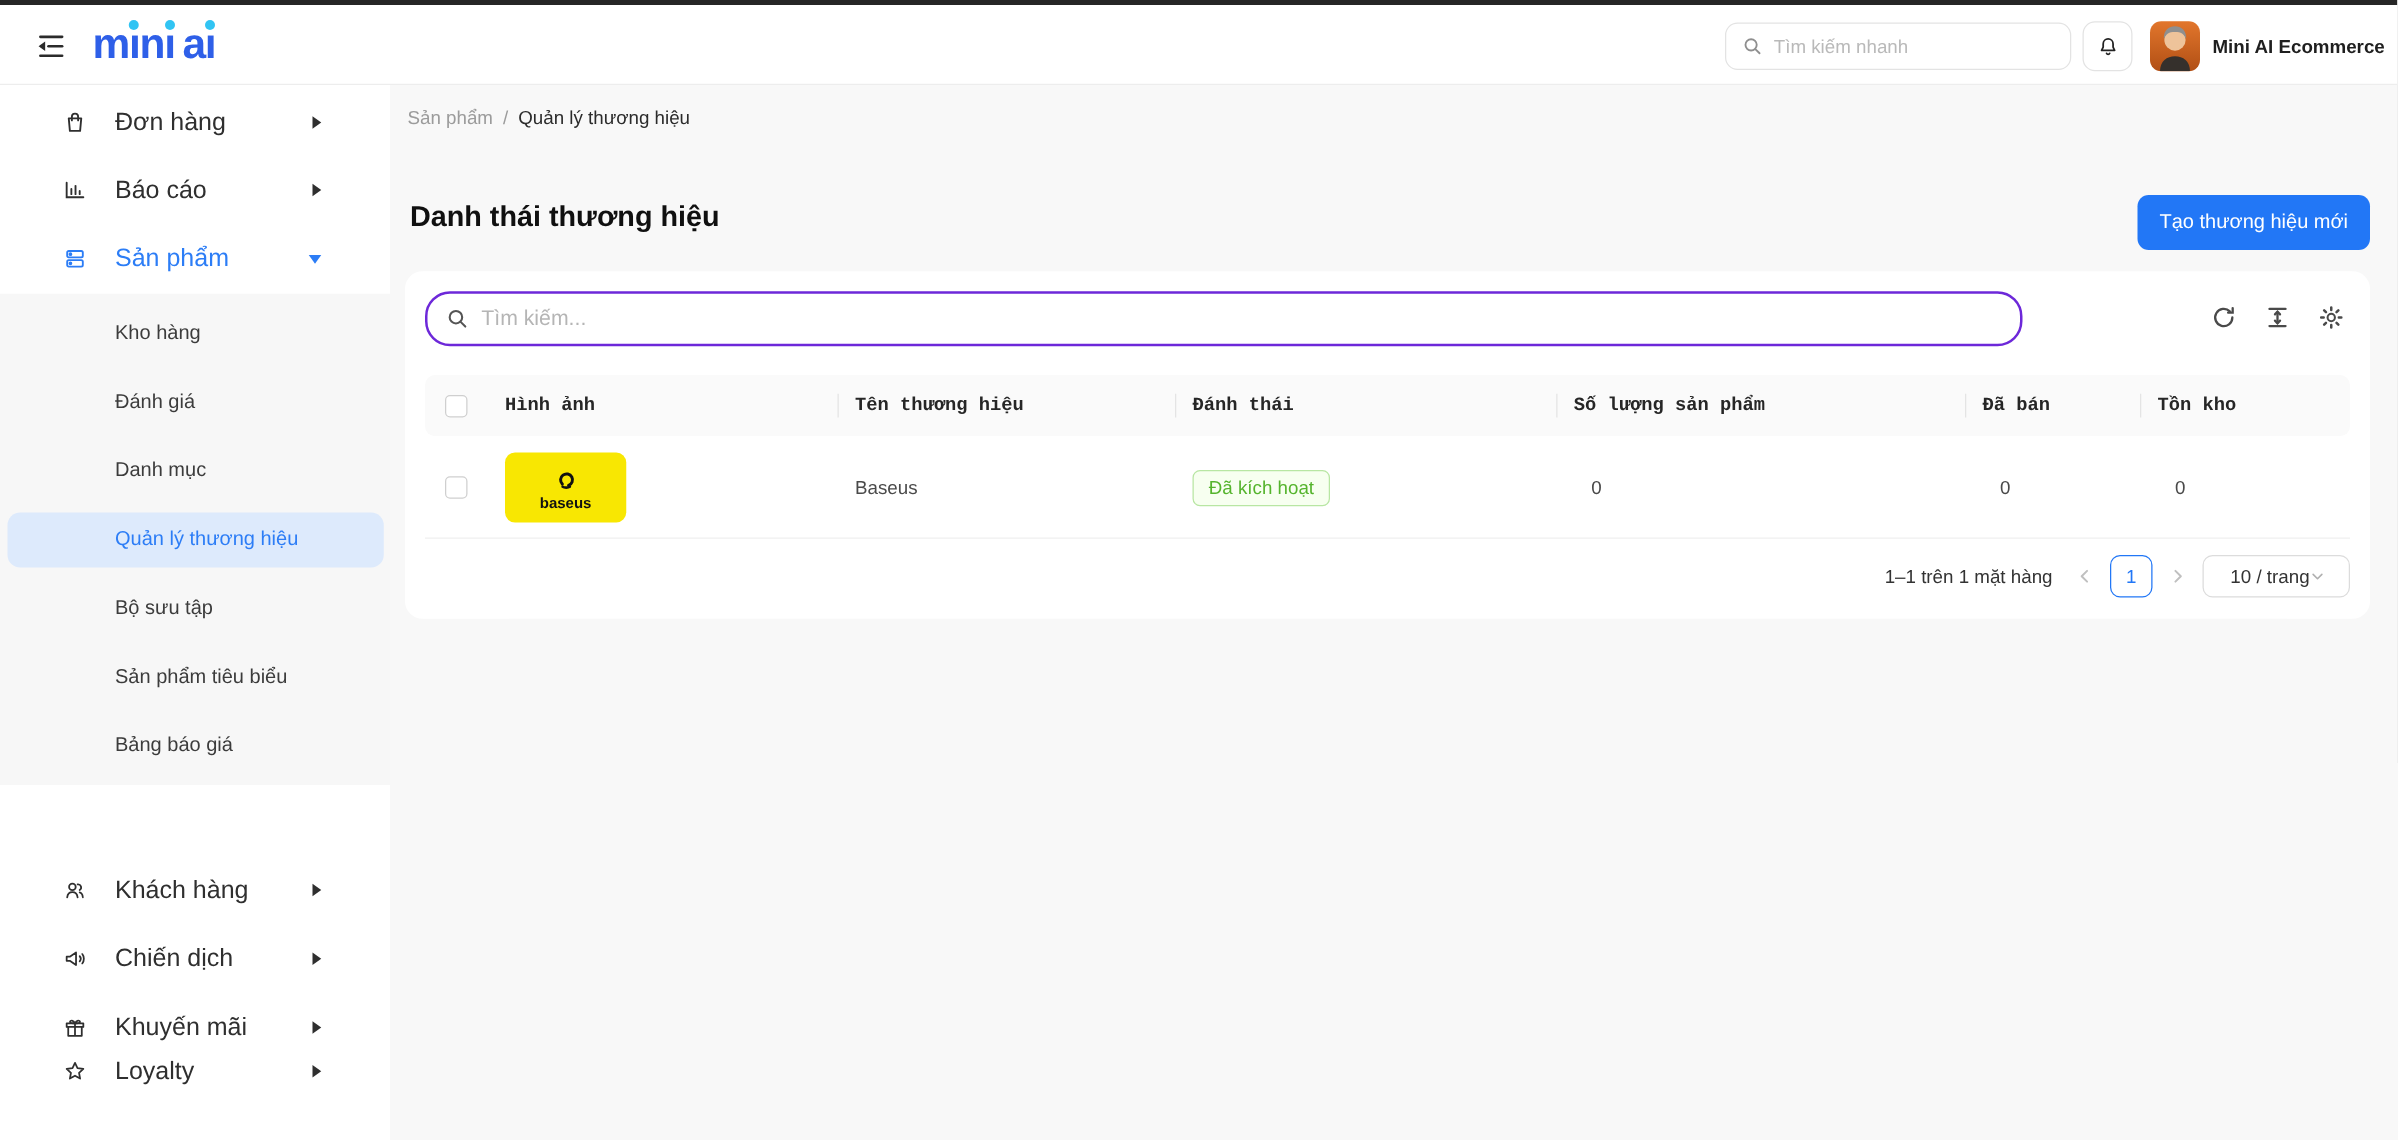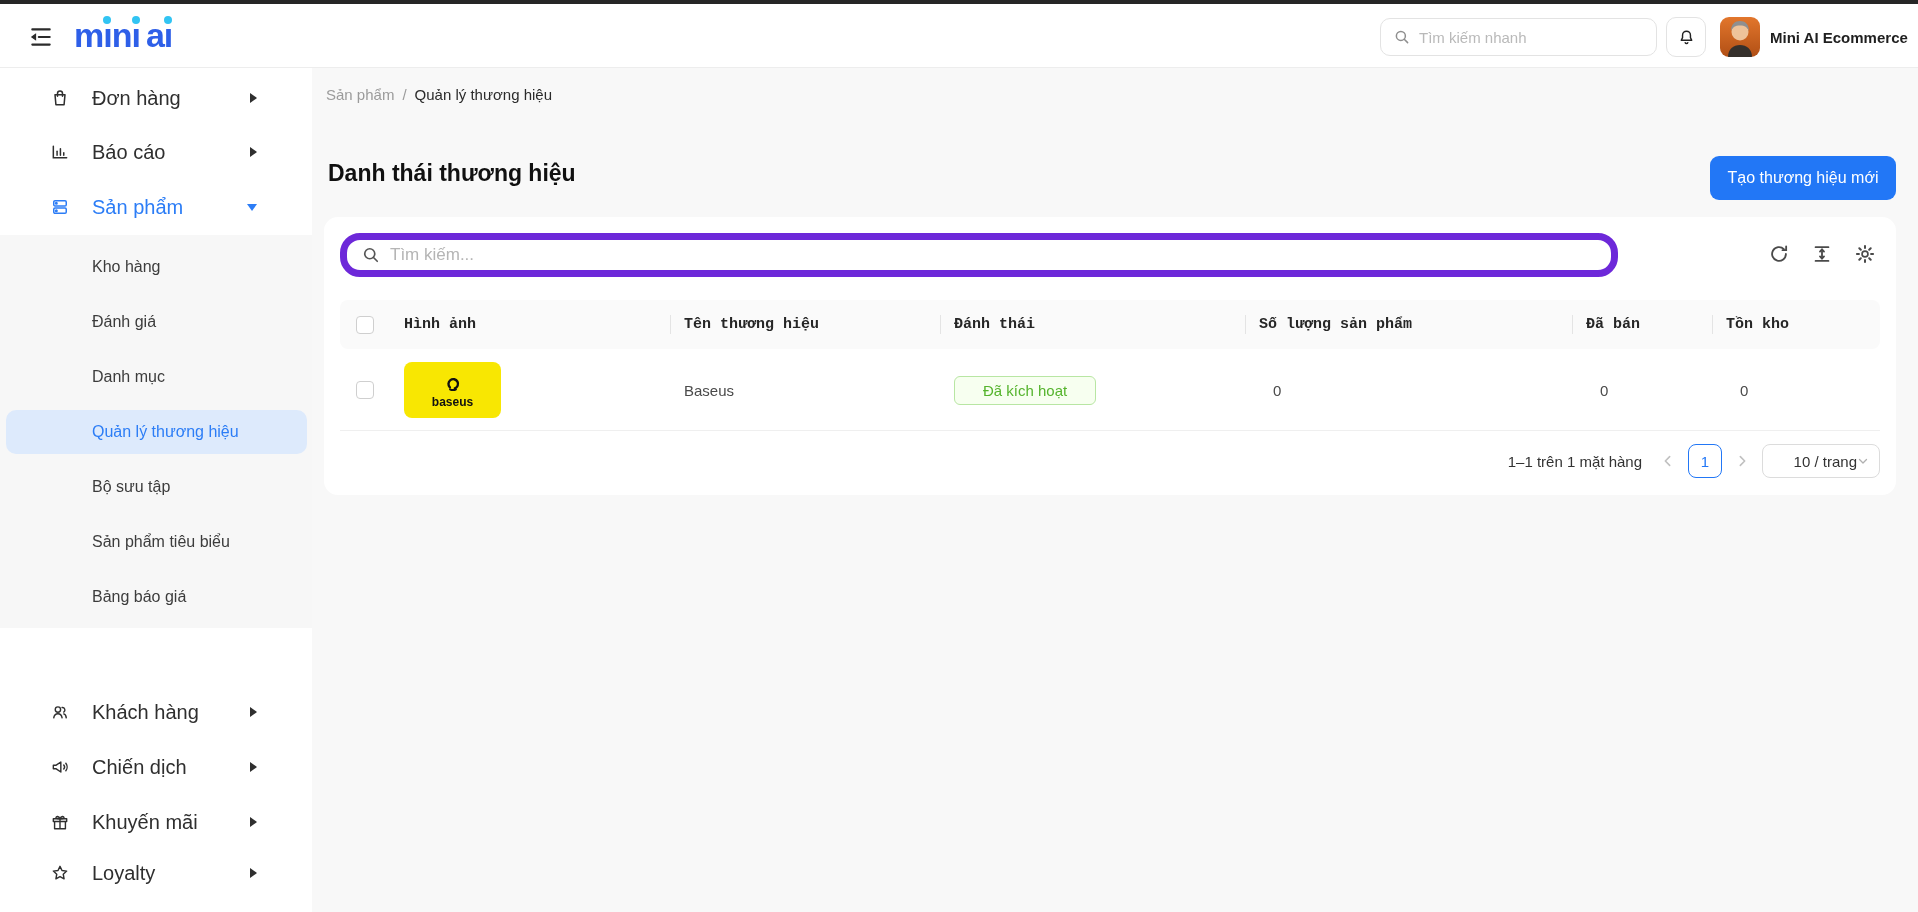--- a/index.html
+++ b/index.html
@@ -47,50 +47,50 @@
 
   
   .breadcrumb { left:326px; top:86px; font-size:15px; color:#9b9b9b; display:flex; gap:8px; }
   .breadcrumb .cur { color:#2b2b2b; }
   .page-title { left:328px; top:160px; font-size:23px; font-weight:700; color:#101010; }
   .create-btn { left:1710px; top:156px; width:186px; height:44px; background:#2277f6; color:#fff;
           border:none; border-radius:9px; font-size:16px; font-family:"Liberation Sans",sans-serif;
           cursor:pointer; display:flex; align-items:center; justify-content:center; }
 
   .card { left:324px; top:217px; width:1572px; height:278px; background:#fff; border-radius:14px; }
-  .tsearch { position:absolute; left:16px; top:16px; width:1278px; height:44px; border:7px solid #6d28d9;
+  .tsearch { position:absolute; left:16px; top:16px; width:1278px; height:44px; border:2px solid #6d28d9;
           border-radius:20px; background:#fff; display:flex; align-items:center; padding:0 14px; gap:9px; }
   .tsearch input { border:none; outline:none; width:100%; font-size:17px; color:#333;
           font-family:"Liberation Sans",sans-serif; background:transparent; }
   .tsearch input::placeholder { color:#b5b5b5; }
   .tool-icons { position:absolute; right:20px; top:26px; display:flex; gap:21px; color:#4a4a4a; }
   .tool-icons .ticon { width:22px; height:22px; cursor:pointer; }
 
   .thead { position:absolute; left:16px; top:83px; width:1540px; height:49px; background:#fafafa;
           border-radius:8px; }
   .th { position:absolute; top:0; height:49px; display:flex; align-items:center; font-size:15px;
           font-weight:700; color:#262626;font-family:Liberation Mono, monospace; }
   .vsep { position:absolute; top:15px; width:1px; height:19px; background:#e4e4e4; }
   .trow { position:absolute; left:16px; top:132px; width:1540px; height:82px; background:#fff;
           border-bottom:1px solid #efefef; }
   .td { position:absolute; top:0; height:82px; display:flex; align-items:center; font-size:15px; color:#4a4a4a; }
   .cb { width:18px; height:18px; border:1.5px solid #cfcfcf; border-radius:4px; background:#fff; cursor:pointer; }
   .brand-tile { width:97px; height:56px; background:#f8e702; border-radius:8px; display:flex;
           flex-direction:column; align-items:center; justify-content:center; gap:1px; }
   .brand-word { font-size:12px; font-weight:800; color:#111; letter-spacing:0; line-height:12px; }
-  .badge { padding:5px 28px; border:1px solid #b8e6a3; background:#f7fff0; border-radius:6px;
+  .badge { padding:5px 12px; border:1px solid #b8e6a3; background:#f7fff0; border-radius:6px;
           color:#55b42d; font-size:15px; }
 
   .pager { position:absolute; right:16px; top:226px; height:36px; display:flex; align-items:center; gap:12px; }
   .pager .total { font-size:15px; color:#333; margin-right:6px; }
   .parrow { width:16px; height:16px; color:#c0c0c0; cursor:pointer; }
   .pnum { width:34px; height:34px; border:1.5px solid #2277f6; border-radius:8px; color:#2277f6;
           font-size:15px; display:flex; align-items:center; justify-content:center; cursor:pointer; background:#fff; }
   .psize { width:118px; height:34px; border:1px solid #dcdcdc; border-radius:8px; background:#fff;
-          display:flex; align-items:center; justify-content:flex-end; padding:0 10px 0 12px;
+          display:flex; align-items:center; justify-content:center; padding:0 10px 0 12px;
           font-size:15px; color:#333; cursor:pointer; }
   .chev { width:12px; height:12px; color:#b0b0b0; }
   svg { display:block; }
 </style>
 </head>
 <body>
 
 <div id="app">
 
   <div class="abs topstrip"></div>
@@ -234,21 +234,21 @@
         <svg viewBox="0 0 24 24" width="20" height="20" fill="none" stroke="currentColor" stroke-width="1.7" stroke-linejoin="round">
           <path d="M4 10v4h3l6 4V6l-6 4H4z"></path>
             <path d="M16.5 9.5c1.2 1.4 1.2 3.6 0 5" stroke-linecap="round"></path>
             <path d="M19 7.5c2 2.5 2 6.5 0 9" stroke-linecap="round"></path>
         </svg>
       </span>
       <span class="slabel">Chiến dịch</span>
       <span class="caret-r"></span>
     </div>
 
-    <div class="side-item" style="top:778px">
+    <div class="side-item" style="top:762px">
       <span class="sicon">
         <svg viewBox="0 0 24 24" width="20" height="20" fill="none" stroke="currentColor" stroke-width="1.7" stroke-linejoin="round">
           <path d="M12 4l2.4 5 5.6.7-4.1 3.8 1 5.5L12 16.3 7.1 19l1-5.5L4 9.7 9.6 9z"></path>
         </svg>
       </span>
       <span class="slabel">Loyalty</span>
       <span class="caret-r"></span>
     </div>
   </div>
 

